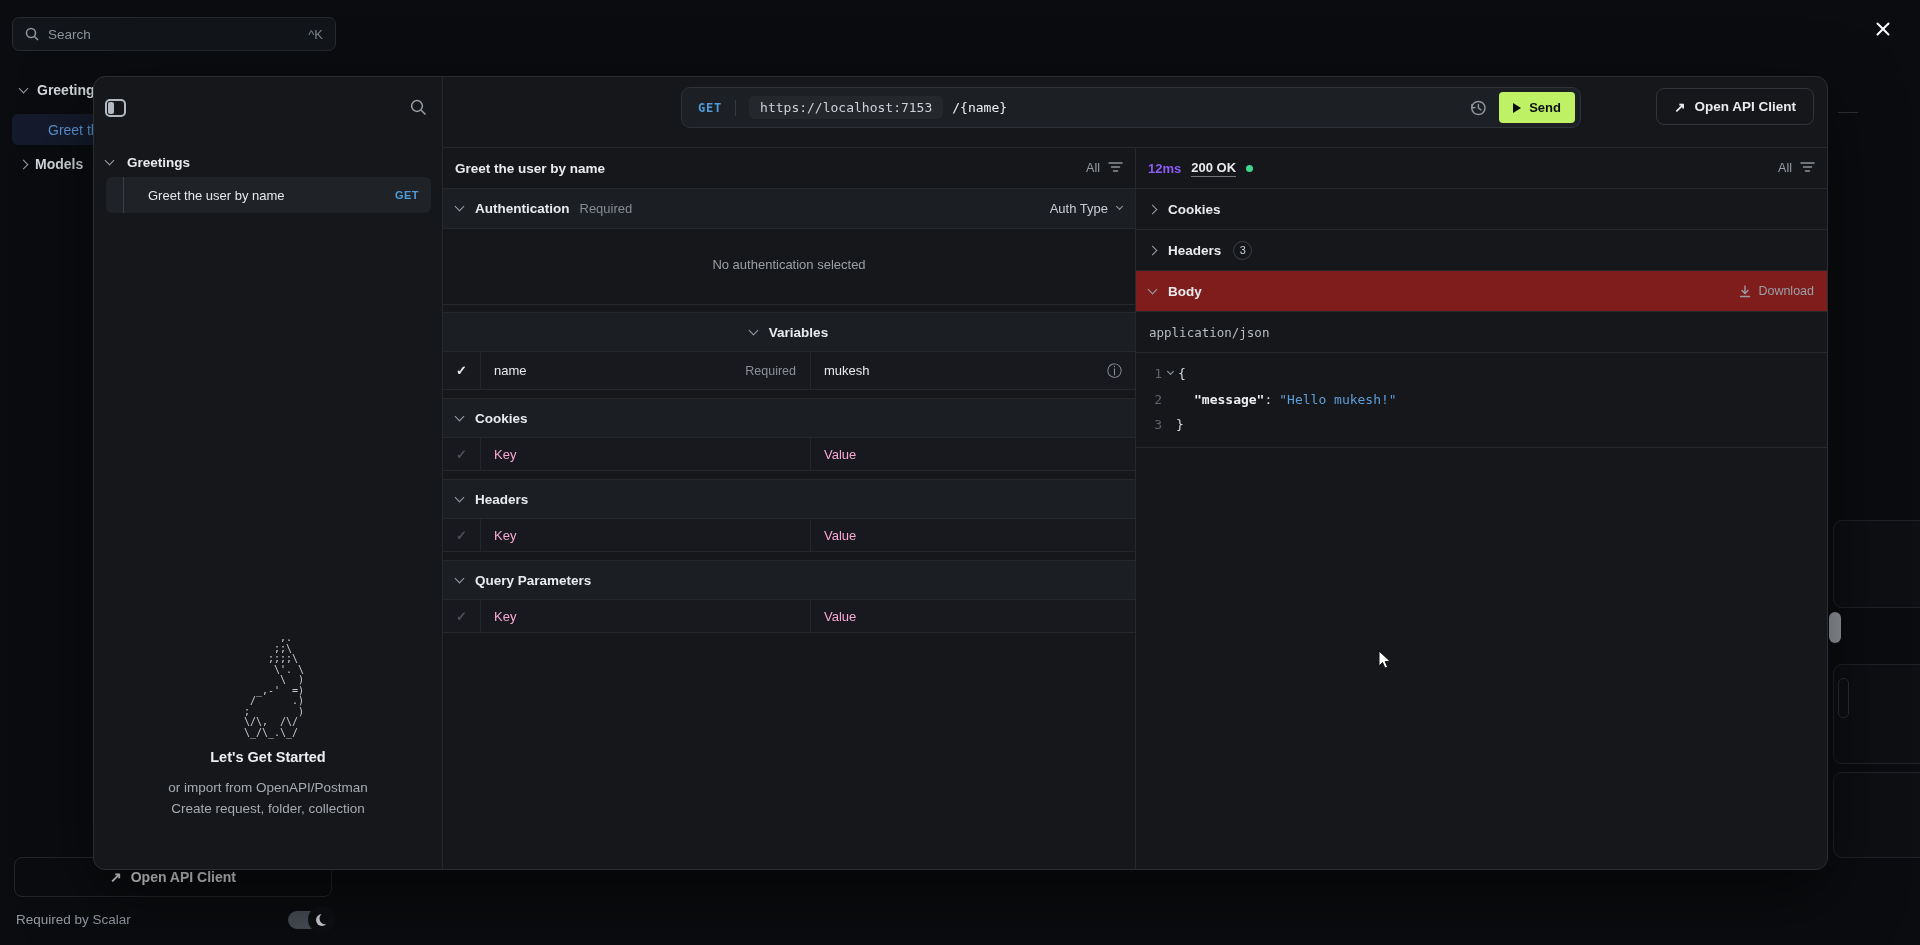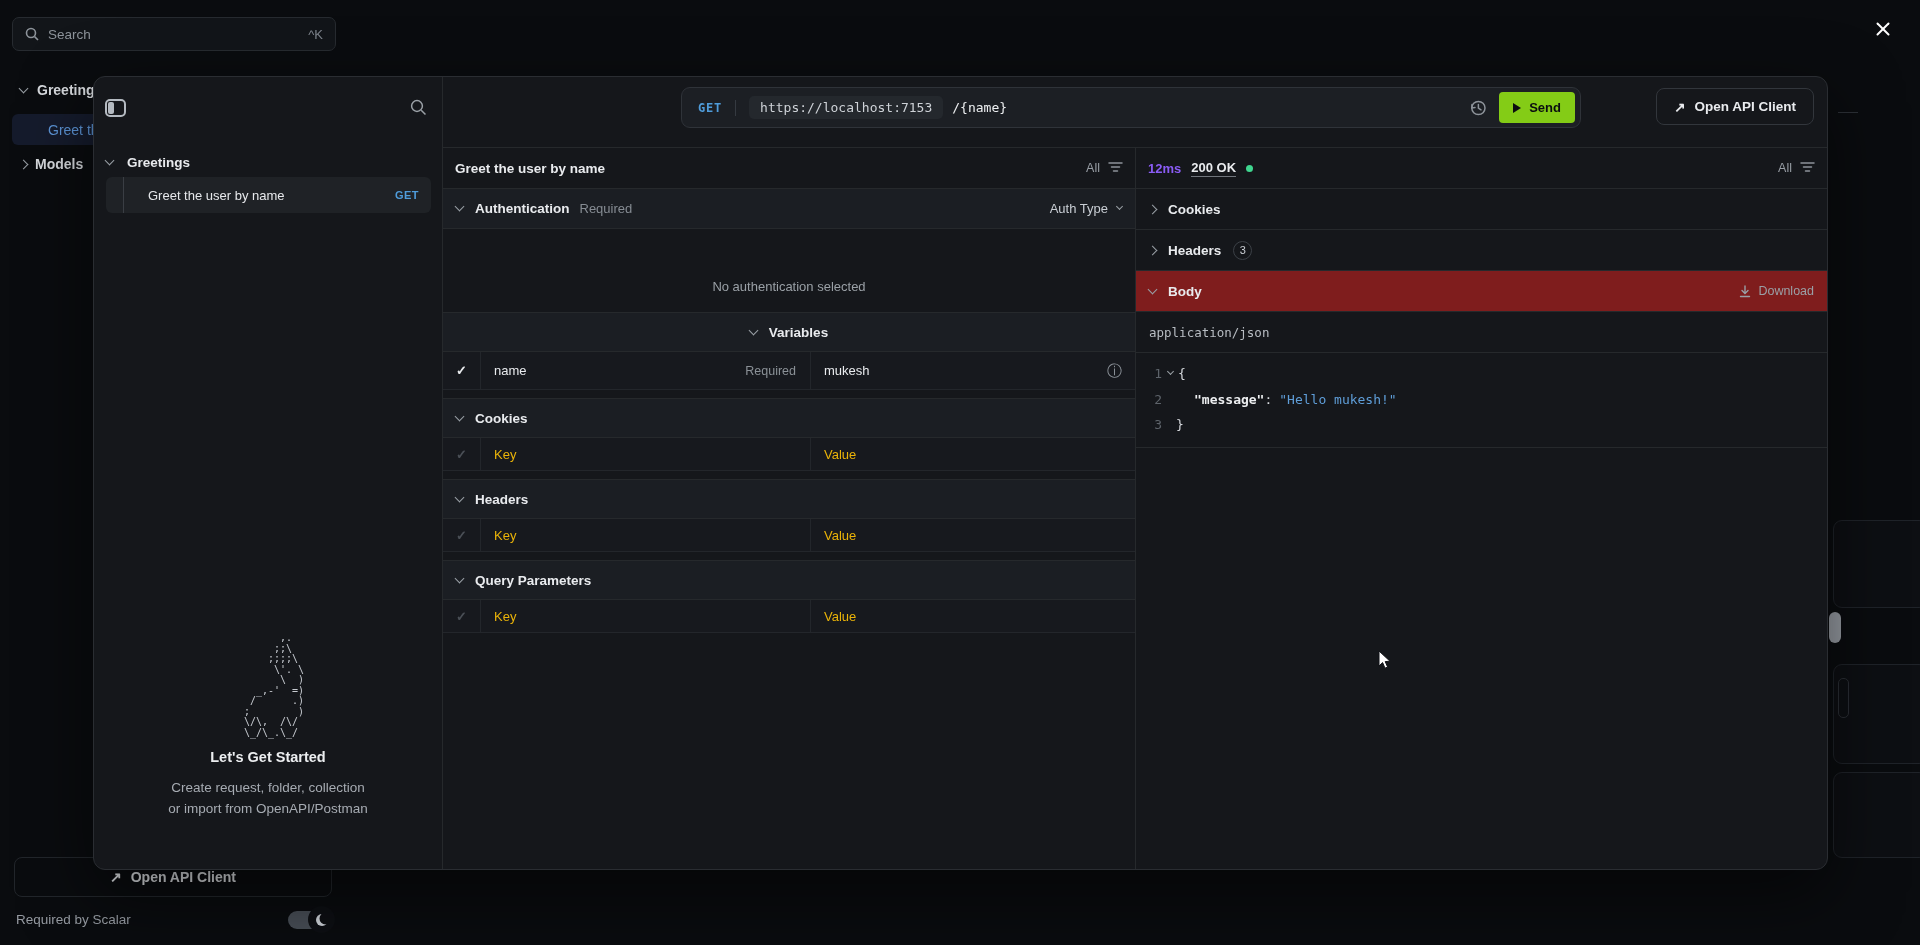--- a/index.html
+++ b/index.html
@@ -87,55 +87,55 @@
   .m-top { position:absolute; left:349px; right:0; top:0; height:71px; border-bottom:1px solid #26292c; }
   .addressbar { position:absolute; left:238px; top:10px; width:900px; height:41px;
     background:#1c1f24; border:1px solid #2f3339; border-radius:9px;
     display:flex; align-items:center; }
   .addressbar .method { margin-left:16px; font-size:12px; font-weight:bold; color:#4f9cda; letter-spacing:.8px; }
   .addressbar .vdiv { width:1px; height:16px; background:#353a41; margin:0 13px; }
   .addressbar .chip { background:#24282d; border-radius:5px; padding:4px 11px; font-size:13px; color:#ced2d7; }
   .addressbar .path { margin-left:9px; font-size:13px; color:#eef0f2; }
   .addressbar .spacer { flex:1; }
   .addressbar .history { color:#8d939a; margin-right:12px; }
-  .send-btn { background:#84cc16; color:#0b0d10; border-radius:4px; height:31px; margin-right:5px;
+  .send-btn { background:#bef264; color:#0b0d10; border-radius:4px; height:31px; margin-right:5px;
     display:flex; align-items:center; gap:8px; padding:0 14px; font-size:13px; font-weight:bold; }
   .play-tri { width:0; height:0; border-left:8px solid #0b0d10;
     border-top:5px solid transparent; border-bottom:5px solid transparent; }
   .openclient-btn { position:absolute; right:13px; top:11px; height:37px; padding:0 17px;
     border:1px solid #32363c; border-radius:8px; display:flex; align-items:center; gap:9px;
     color:#e9ebee; font-size:13.5px; font-weight:bold; }
 
   
   .rowhead { position:absolute; left:0; right:0; height:41px; border-bottom:1px solid #26292c;
     display:flex; align-items:center; padding:0 12px; }
   .rowhead .title { font-size:13.5px; font-weight:bold; color:#e9ebee; }
   .filter { margin-left:auto; display:flex; align-items:flex-start; gap:8px; color:#979da4; font-size:12.5px; }
   .sec { position:absolute; left:0; right:0; height:40px; background:#1b1e23;
     border-top:1px solid #26292c; border-bottom:1px solid #26292c;
     display:flex; align-items:center; gap:12px; padding:0 13px;
     font-size:13.5px; font-weight:bold; color:#e9ebee; }
 
   .m-req { position:absolute; left:349px; top:71px; bottom:0; width:693px; border-right:1px solid #26292c; }
-  .auth-empty { position:absolute; left:0; right:0; top:99px; height:80px; border-bottom:1px solid #26292c;
+  .auth-empty { position:absolute; left:0; right:0; top:77px; height:80px; border-bottom:1px solid #26292c;
     display:flex; align-items:center; justify-content:center; color:#9aa0a6; font-size:13px; }
   .opt { font-weight:normal; color:#868c93; font-size:13px; margin-left:-2px; }
   .authtype { margin-left:auto; display:flex; align-items:center; gap:9px;
     font-weight:normal; color:#c9ced4; font-size:13px; }
 
   .kvrow { position:absolute; left:0; right:0; background:#17191e; border-bottom:1px solid #23262b;
     display:grid; grid-template-columns:38px 330px 1fr; }
   .kvrow > div { display:flex; align-items:center; }
   .cell-check { justify-content:center; border-right:1px solid #23262b; }
   .cell-key { padding:0 14px 0 13px; border-right:1px solid #23262b; justify-content:space-between;gap:48px; }
   .cell-val { padding:0 13px; justify-content:space-between; }
   .check { font-size:13px; font-weight:bold; color:#e9ebee; }
   .check.dim { color:#4a4f56; }
   .req-badge { color:#8b9197; font-size:12.5px; font-weight:normal; }
-  .ph { color:#eab308; }
+  .ph { color:#f9a8d4; }
   .info { color:#8d939a; font-size:15px; line-height:1; }
 
   .m-res { position:absolute; left:1042px; right:0; top:71px; bottom:0; }
   .res-status { display:flex; align-items:center; gap:10px; }
   .res-status .t { font-size:13px; font-weight:bold; color:#8b5cf6; }
   .res-status .ok { font-size:13px; font-weight:bold; color:#e9ebee;
     border-bottom:1px solid #70757c; padding-bottom:1px; }
   .dot { width:7px; height:7px; border-radius:50%; background:#3fd68f; }
   .res-row { position:absolute; left:0; right:0; height:41px; border-bottom:1px solid #26292c;
     display:flex; align-items:center; gap:12px; padding:0 13px;
@@ -236,22 +236,22 @@
        \'. \
         \  )
     _,-'  =)
    /      .)
   ;        )
   \/\,  /\/
   \_/\_.\_/</pre>
     </div>
     <div class="side-cta-title">Let's Get Started</div>
     <div class="side-cta-text">
+      <span style="display:block">or import from OpenAPI/Postman</span>
       <span style="display:block">Create request, folder, collection</span>
-      <span style="display:block">or import from OpenAPI/Postman</span>
     </div>
   </aside>
 
   <header class="m-top">
     <div class="addressbar">
       <span class="method mono">GET</span>
       <span class="vdiv"></span>
       <span class="chip mono">https://localhost:7153</span>
       <span class="path mono">/{name}</span>
       <span class="spacer"></span>

